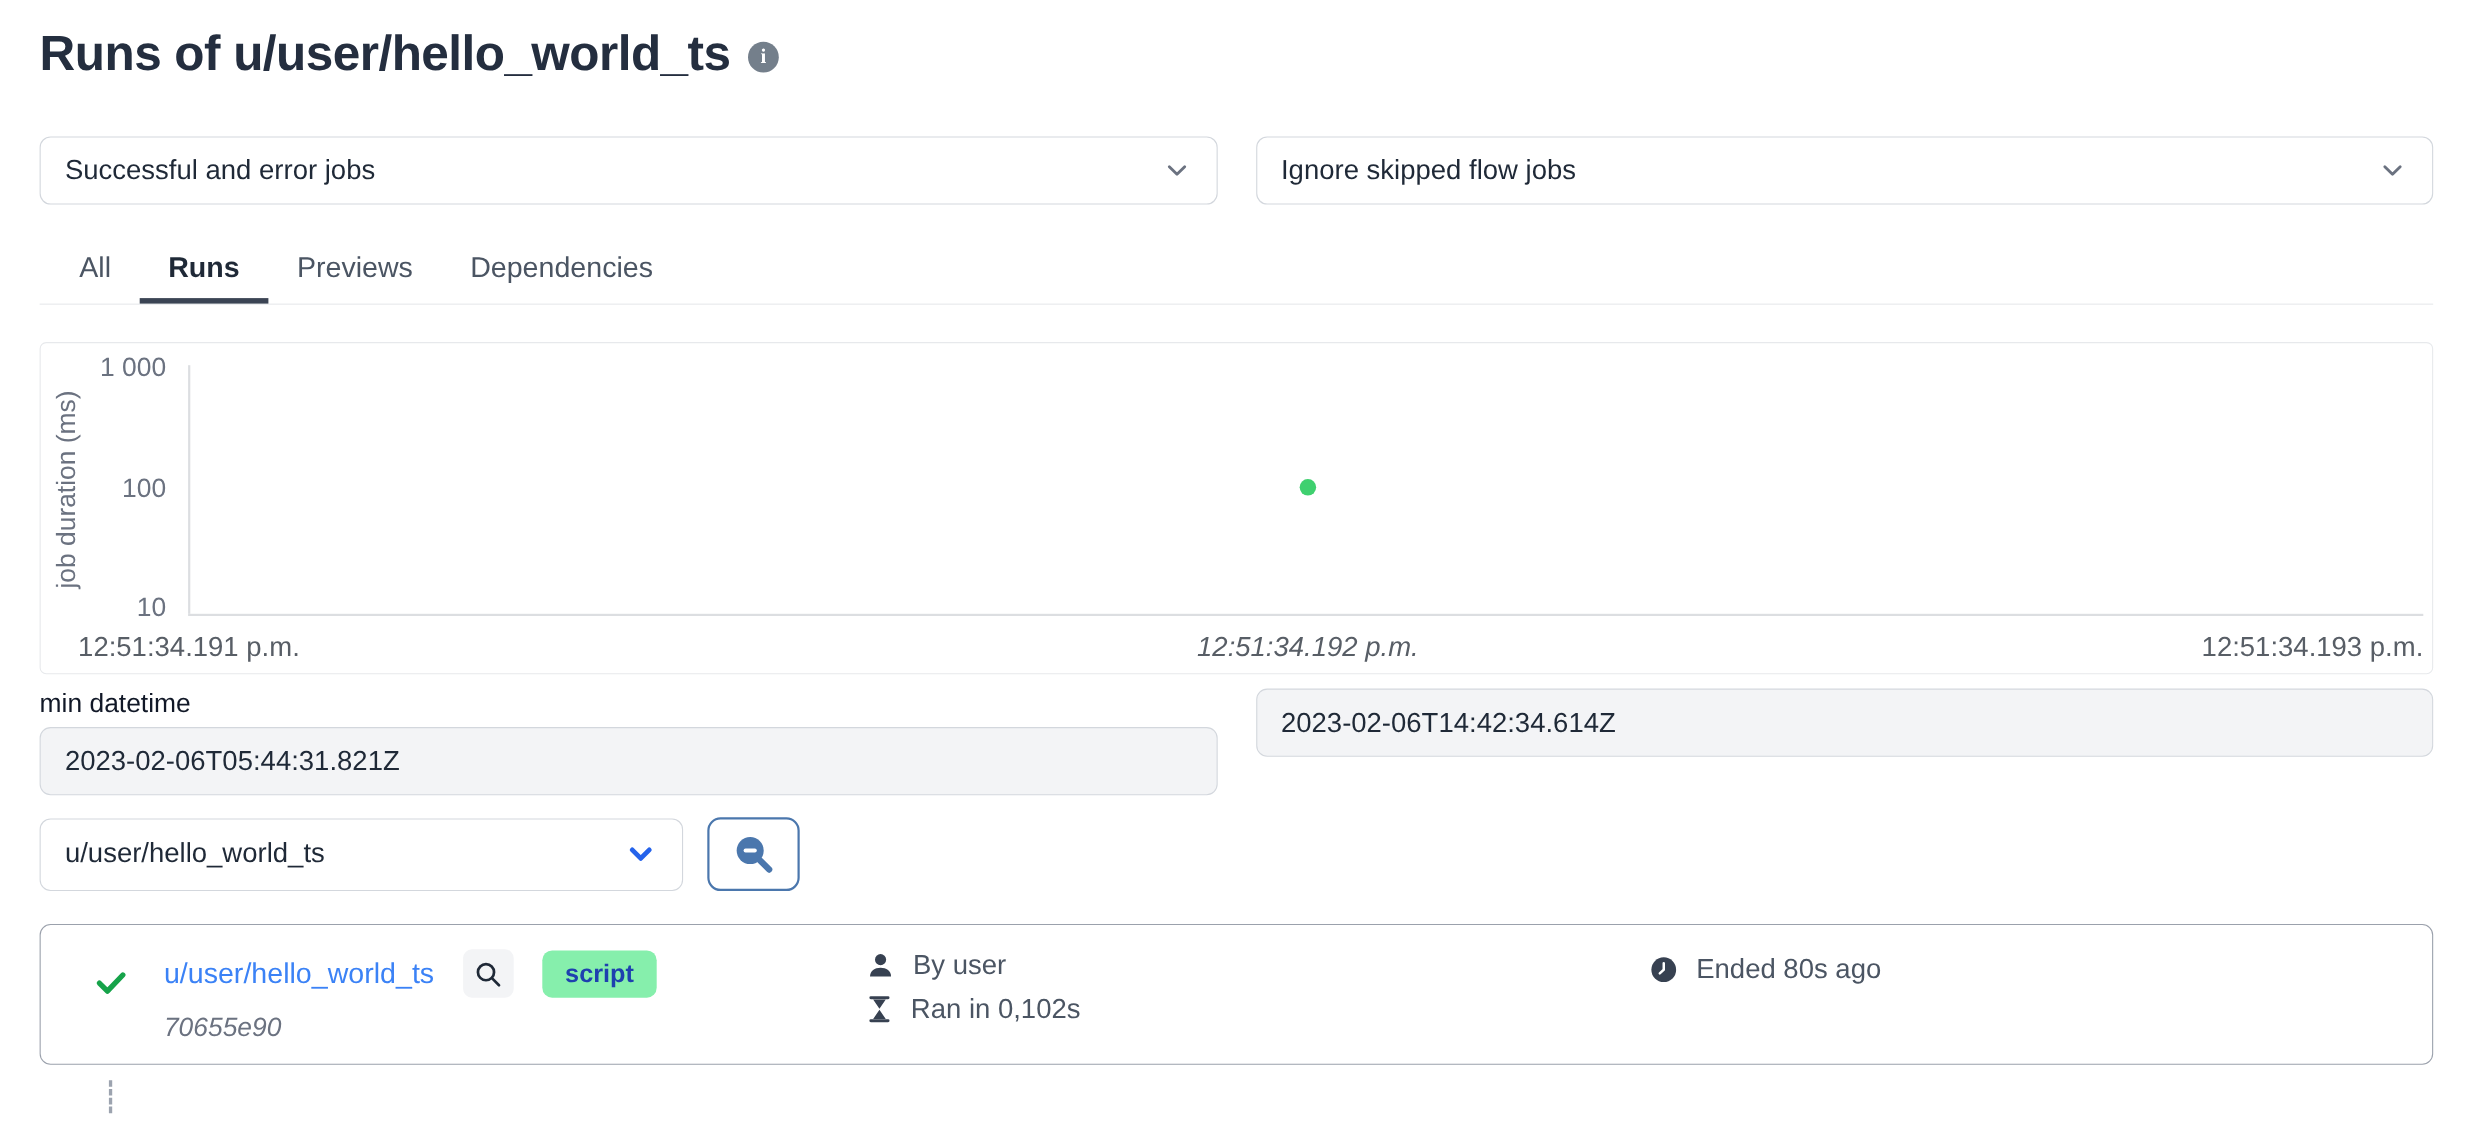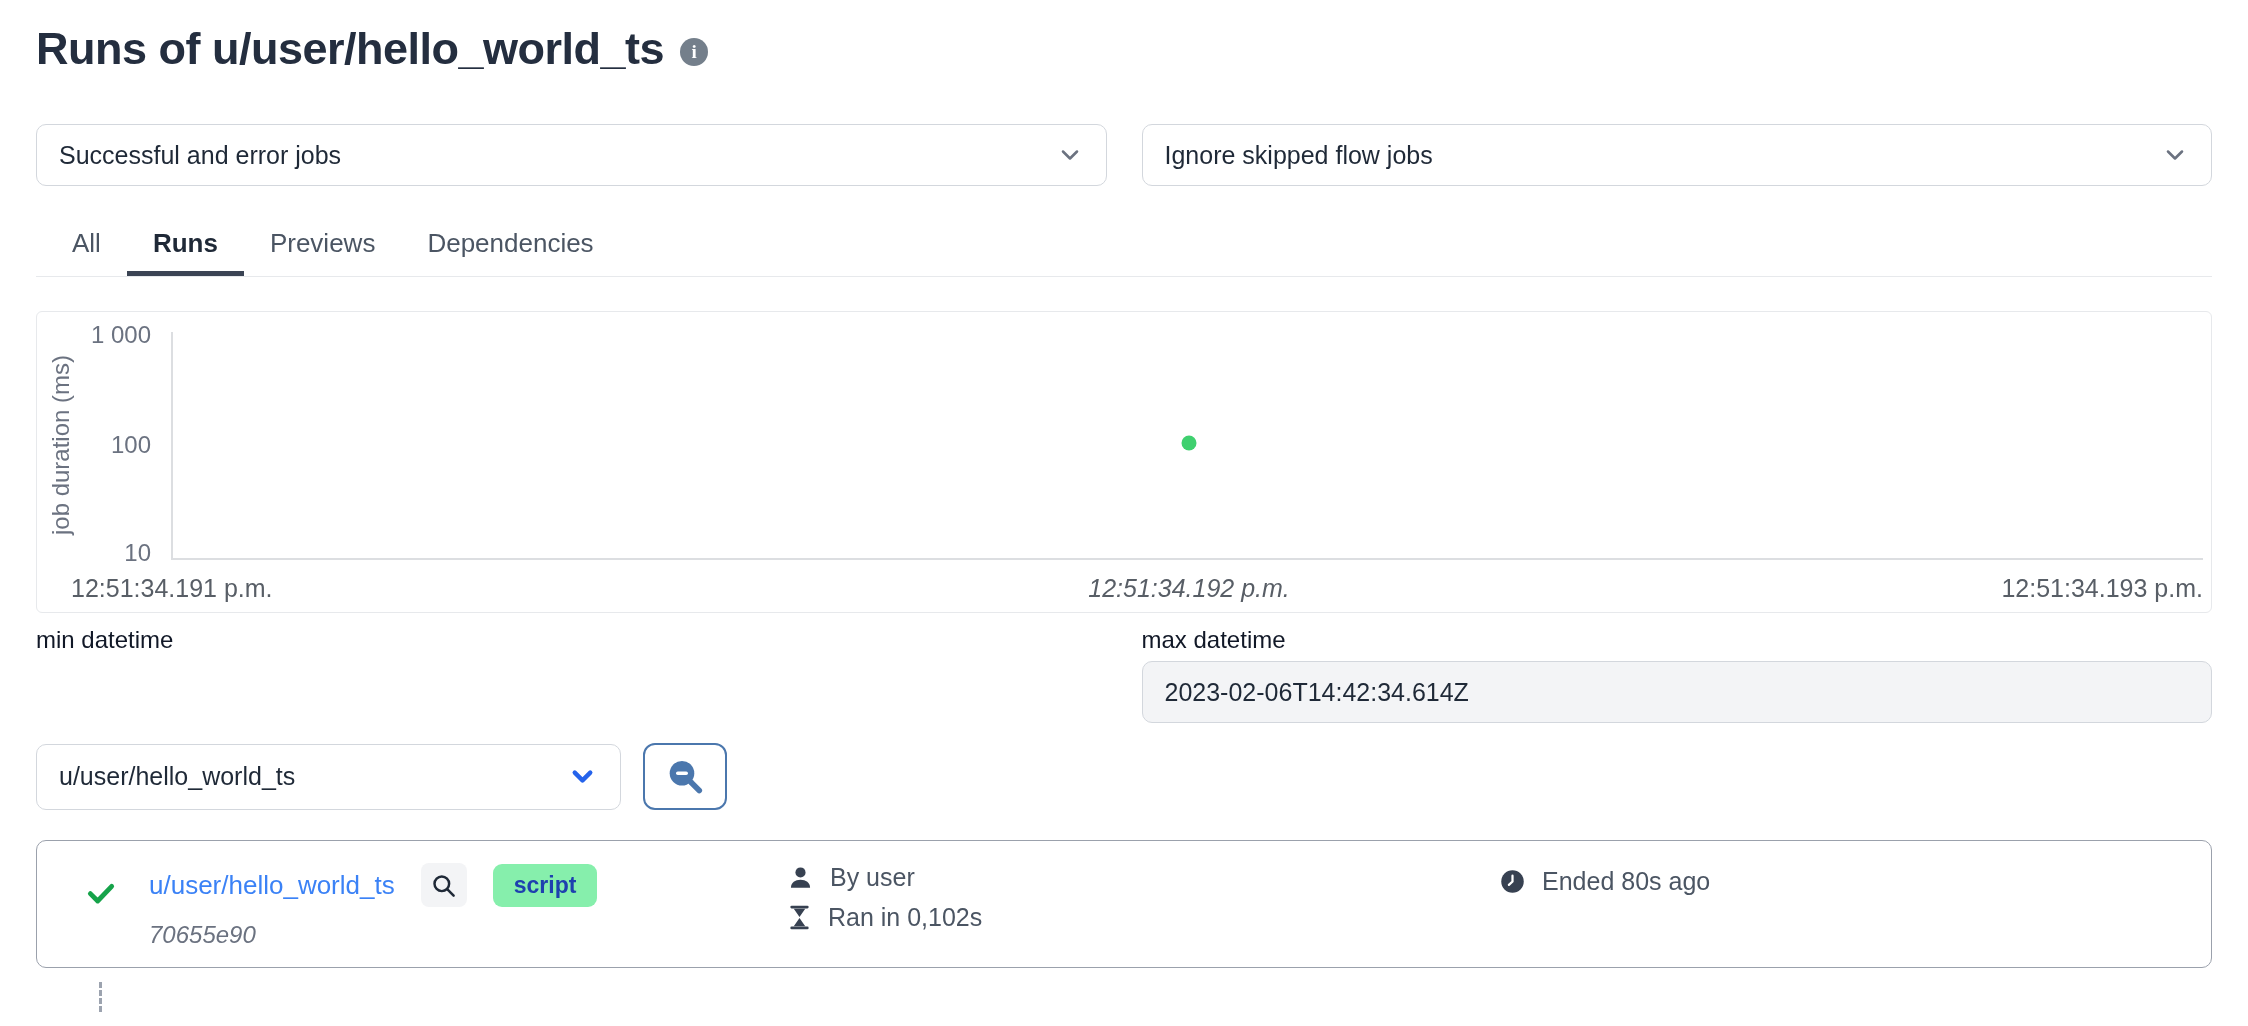--- a/index.html
+++ b/index.html
@@ -109,23 +109,23 @@
     <div class="axis-x"></div>
     <div class="dot" id="chart-dot" style="left: 1152px; top: 131.063px; background: rgb(63, 208, 111);"></div>
     <div class="xtick xl">12:51:34.191 p.m.</div>
     <div class="xtick xm">12:51:34.192 p.m.</div>
     <div class="xtick xr">12:51:34.193 p.m.</div>
   </div>
 
   <div class="range-row">
     <div class="range-col">
       <label>min datetime</label>
+      <input class="dt-input" value="2023-02-06T05:44:31.821Z" style="">
     </div>
     <div class="range-col">
-      <label>max datetime</label>
       <input class="dt-input" value="2023-02-06T14:42:34.614Z" style="">
     </div>
   </div>
 
   <div class="path-row">
     <div class="select path-select">
       <span>u/user/hello_world_ts</span>
       <svg width="31" height="31" viewBox="0 0 24 24" fill="none" stroke="#2563eb" stroke-width="3.4" stroke-linecap="round" stroke-linejoin="round">
           <path d="M6 9l6 6 6-6"></path>
         </svg>

